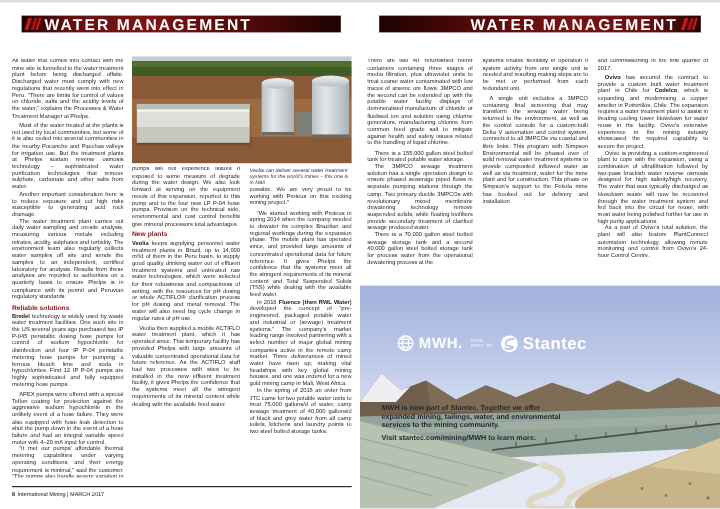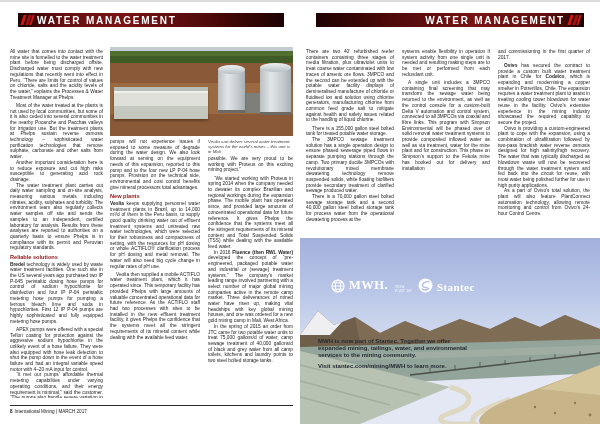--- a/index.html
+++ b/index.html
@@ -4,21 +4,21 @@
 <style>
   html,body{margin:0;padding:0;background:#ffffff;}
   #spread{position:relative;width:600px;height:424px;background:#ffffff;overflow:hidden;
           font-family:"Liberation Sans",sans-serif;color:#1a1a1a;}
   #spread::before{content:"";position:absolute;left:0;top:0;width:600px;height:2px;background:#dcdcdc;}
   
   .hbar{position:absolute;top:13px;height:14px;display:flex;align-items:center;
         background:linear-gradient(90deg,#1d0202 0%,#641010 15%,#7a1414 40%,#4a0808 75%,#1d0202 100%);}
   .hbar.right{background:linear-gradient(90deg,#1d0202 0%,#4a0808 25%,#7a1414 60%,#641010 85%,#1d0202 100%);
         justify-content:flex-end;}
-  .hbar .title{color:#ffffff;font-weight:bold;font-size:10px;letter-spacing:1.8px;white-space:nowrap;}
+  .hbar .title{color:#ffffff;font-weight:bold;font-size:13px;letter-spacing:1.8px;white-space:nowrap;}
   .imglyph{width:11px;height:10px;position:relative;margin:0 4px;flex:0 0 auto;}
   .imglyph i{position:absolute;top:0;width:3px;height:10px;background:#cf1717;transform:skewX(-18deg);}
   .imglyph i:nth-child(1){left:0;}
   .imglyph i:nth-child(2){left:4.5px;background:#a81010;}
   .imglyph i:nth-child(3){left:8.5px;width:2px;}
   
   .col{position:absolute;overflow:hidden;font-size:4.8px;line-height:5.7px;text-align:justify;color:#1c1c1c;}
   .col p{margin:0 0 2.5px 0;}
   .col p.ind{text-indent:6px;margin:0;}
   .col h3{margin:3px 0 1.5px 0;font-size:5.6px;line-height:6px;color:#8b1212;}
@@ -34,24 +34,24 @@
   #caption{position:absolute;left:208px;top:139px;width:85px;height:15px;overflow:hidden;
       font-size:4.4px;line-height:5.2px;font-style:italic;color:#3a3a3a;text-align:left;}
   
   #footer-rule{position:absolute;left:10px;top:405px;width:283px;height:1px;background:#2b2b2b;}
   #page-footer{position:absolute;left:10px;top:409px;font-size:4.6px;color:#1a1a1a;}
   #page-footer b{margin-right:2px;}
   
   #ad{position:absolute;left:300px;top:238px;width:300px;height:186px;overflow:hidden;
       background:linear-gradient(180deg,#a2b0dc 0%,#bac7e8 30%,#d4dcf0 55%,#e3e8f4 70%);}
   #ad-headline{position:absolute;left:28px;top:8px;color:#ffffff;font-weight:bold;font-size:21px;letter-spacing:.5px;}
-  #ad-logos{position:absolute;left:31px;top:40px;display:flex;align-items:flex-end;color:#ffffff;font-family:Liberation Serif, serif;}
+  #ad-logos{position:absolute;left:31px;top:40px;display:flex;align-items:center;color:#ffffff;}
   #mwh-word{font-weight:bold;font-size:12.5px;letter-spacing:.5px;margin-left:4px;}
   #nowpart{font-size:3.6px;line-height:4px;text-transform:uppercase;margin:0 6px 0 7px;letter-spacing:.4px;opacity:.95;}
-  #stantec-word{font-weight:bold;font-size:11px;letter-spacing:.4px;margin-left:4px;}
+  #stantec-word{font-weight:bold;font-size:14px;letter-spacing:.4px;margin-left:4px;}
   #ad-photo{position:absolute;left:0;top:57px;width:300px;height:129px;}
   #ad-copy{position:absolute;left:18px;top:100px;width:150px;font-size:6px;line-height:7.2px;
       font-weight:bold;color:#232a33;z-index:5;}
   #ad-cta{position:absolute;left:18px;top:125px;width:160px;font-size:6px;font-weight:bold;color:#232a33;z-index:5;}
 </style>
 </head>
 <body>
 
 <div id="spread">
 

